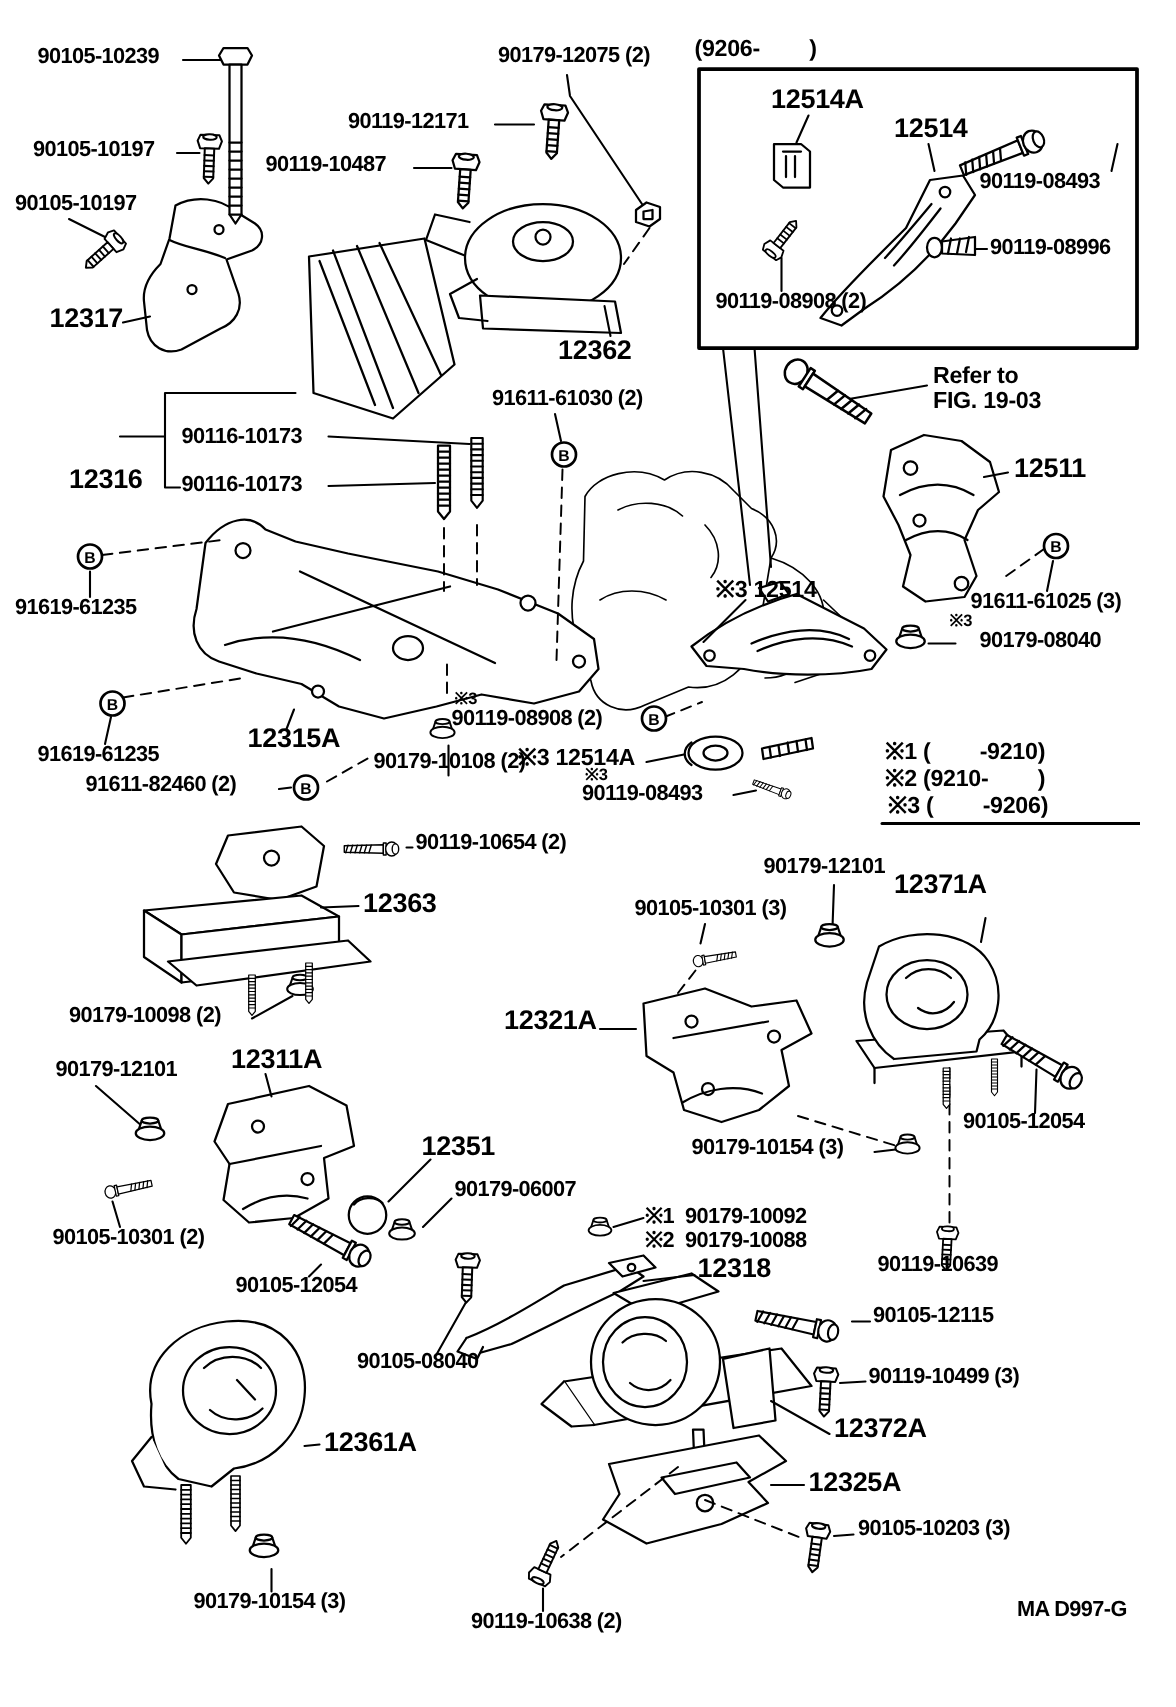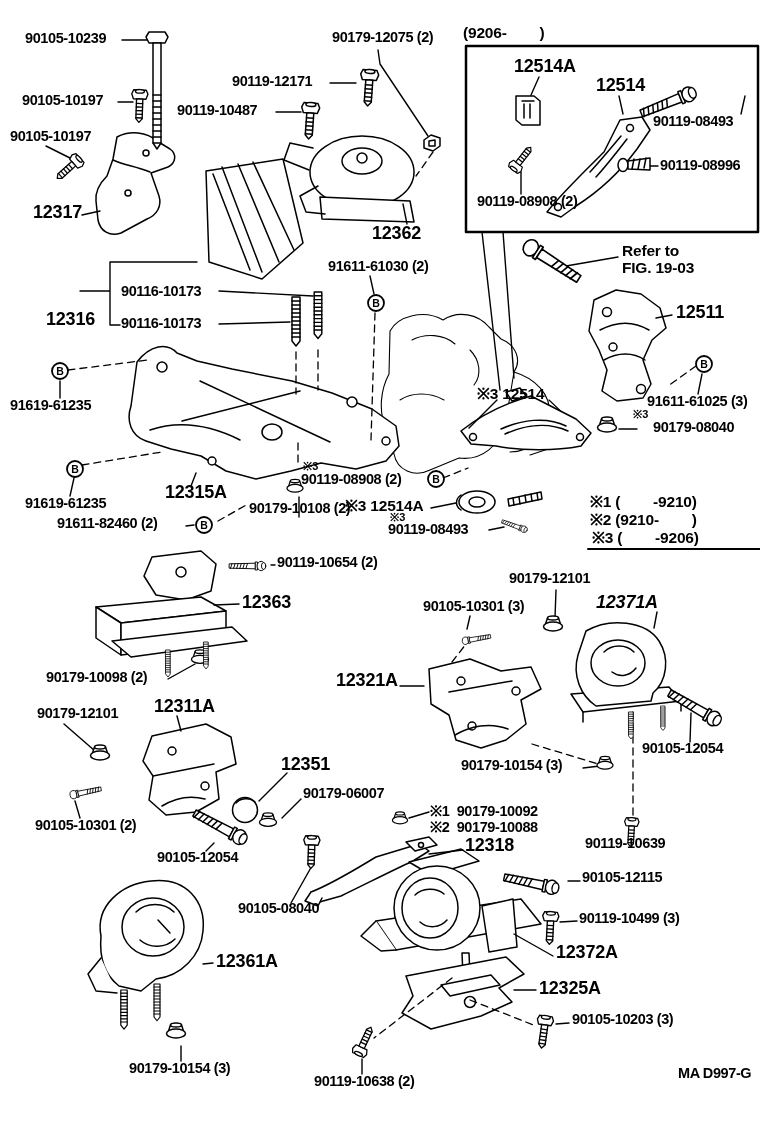--- a/index.html
+++ b/index.html
@@ -350,21 +350,21 @@
       <div class="label" style="left: 249px; top: 501px;">90179-10108 (2)</div>
       <div class="label sm" style="left: 390px; top: 512px;">※3</div>
       <div class="label" style="left: 388px; top: 522px;">90119-08493</div>
       <div class="label" style="left: 277px; top: 555px;">90119-10654 (2)</div>
       <div class="label md" style="left: 590px; top: 494px;">※1 (        -9210)</div>
       <div class="label md" style="left: 590px; top: 512px;">※2 (9210-        )</div>
       <div class="label md" style="left: 592px; top: 530px; text-align: right;">※3 (        -9206)</div>
       <div class="label lg" style="left: 242px; top: 593px;">12363</div>
       <div class="label" style="left: 509px; top: 571px;">90179-12101</div>
       <div class="label" style="left: 423px; top: 599px;">90105-10301 (3)</div>
-      <div class="label lg" style="left: 596px; top: 593px; font-style: italic;">12371A</div>
+      <div class="label lg" style="left: 596px; top: 580px;">12371A</div>
       <div class="label" style="left: 46px; top: 670px;">90179-10098 (2)</div>
       <div class="label lg" style="left: 336px; top: 671px;">12321A</div>
       <div class="label" style="left: 642px; top: 741px;">90105-12054</div>
       <div class="label" style="left: 37px; top: 706px;">90179-12101</div>
       <div class="label lg" style="left: 154px; top: 697px;">12311A</div>
       <div class="label lg" style="left: 281px; top: 755px;">12351</div>
       <div class="label" style="left: 303px; top: 786px;">90179-06007</div>
       <div class="label" style="left: 35px; top: 818px;">90105-10301 (2)</div>
       <div class="label" style="left: 157px; top: 850px;">90105-12054</div>
       <div class="label" style="left: 461px; top: 758px;">90179-10154 (3)</div>

